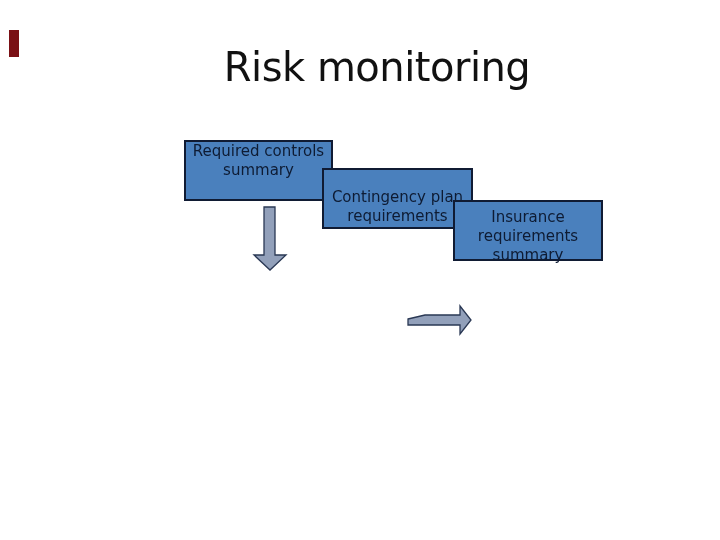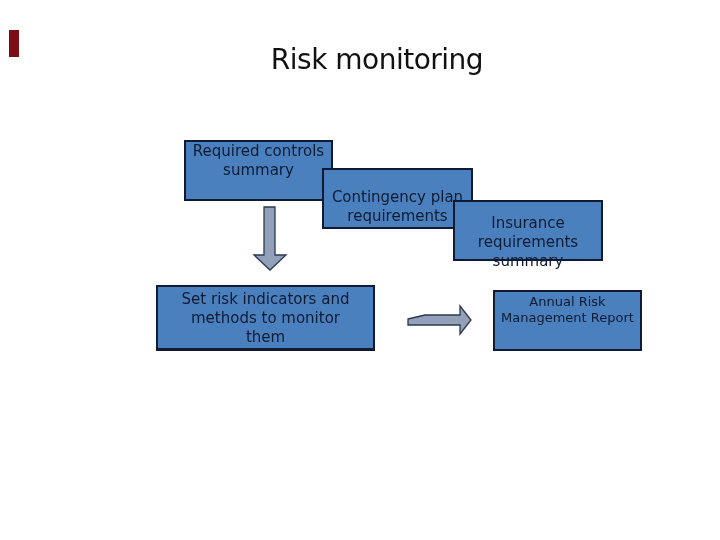--- a/index.html
+++ b/index.html
@@ -10,36 +10,36 @@
   }
   .slide{position:absolute;inset:0;background:#ffffff;}
 
   .accent-bar{
     position:absolute;left:9px;top:30px;width:10px;height:27px;
     background:var(--accent-bar,#7a1015);
   }
 
   .title{
     position:absolute;left:377px;top:42px;transform:translateX(-50%);
-    font-size:28px;line-height:1.25;color:#111111;white-space:nowrap;
+    font-size:40px;line-height:1.25;color:#111111;white-space:nowrap;
     letter-spacing:-0.5px;
   }
 
   .flow-box{
     position:absolute;
     background:var(--box-fill,#4a80bd);
     border:2px solid var(--box-border,#101b33);
     color:var(--box-text,#0e1b33);
     font-size:15px;line-height:19px;text-align:center;
     white-space:pre-line;
     box-sizing:border-box;
   }
   .box-a{left:184px;top:140px;width:149px;height:61px;z-index:1;padding-top:0;}
   .box-b{left:322px;top:168px;width:151px;height:61px;z-index:2;padding-top:18px;}
-  .box-c{left:453px;top:200px;width:150px;height:61px;z-index:3;padding-top:12px;}
+  .box-c{left:453px;top:200px;width:150px;height:61px;z-index:3;padding-top:6px;}
   .box-d{left:156px;top:285px;width:219px;height:66px;z-index:1;padding-top:3px;border-bottom-width:3px;}
   .box-e{left:493px;top:290px;width:149px;height:61px;z-index:1;padding-top:2px;font-size:13px;line-height:16px;}
 
   .arrow-svg{position:absolute;overflow:visible;}
   .arrow-down{left:250px;top:205px;}
   .arrow-right{left:404px;top:302px;}
   .arrow-shape{
     fill:var(--arrow-fill,#92a0ba);
     stroke:var(--arrow-stroke,#2a3854);
     stroke-width:1.3;
@@ -62,24 +62,19 @@
 requirements</div>
 
   <div class="flow-box box-c">Insurance
 requirements
 summary</div>
 
   <svg class="arrow-svg arrow-down" width="44" height="70" viewBox="0 0 44 70" aria-hidden="true">
     <polygon class="arrow-shape" points="14,2 25,2 25,50 36,50 20,65 4,50 14,50"></polygon>
   </svg>
 
-  <div class="flow-box box-d">Set risk indicators and
-methods to monitor
-them</div>
 
   <svg class="arrow-svg arrow-right" width="72" height="36" viewBox="0 0 72 36" aria-hidden="true">
     <polygon class="arrow-shape" points="4,17 21,13 56,13 56,4 67,18 56,32 56,23 4,23"></polygon>
   </svg>
 
-  <div class="flow-box box-e">Annual Risk
-Management Report</div>
 
 </div>
 
 </body></html>

